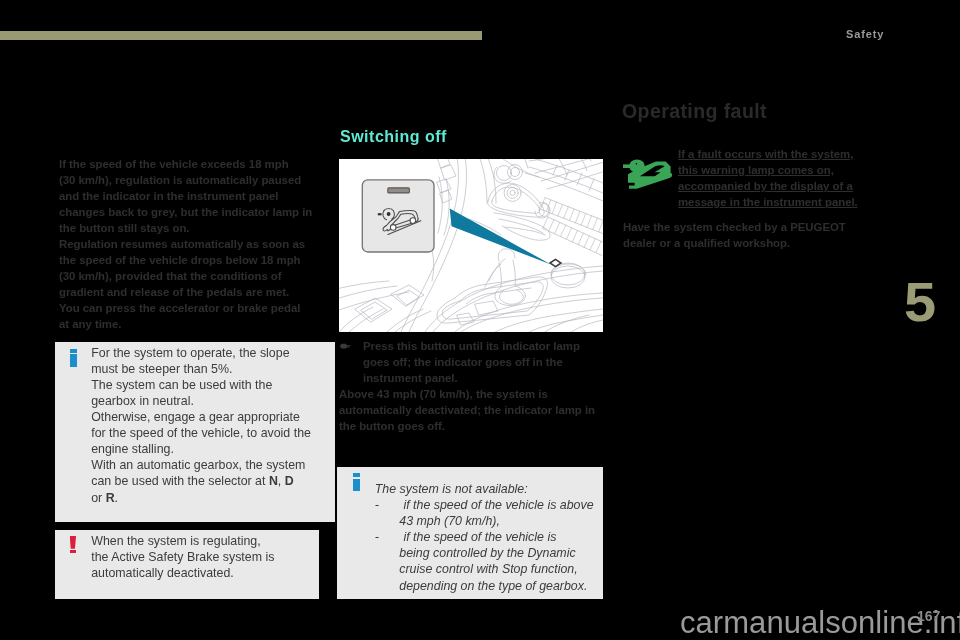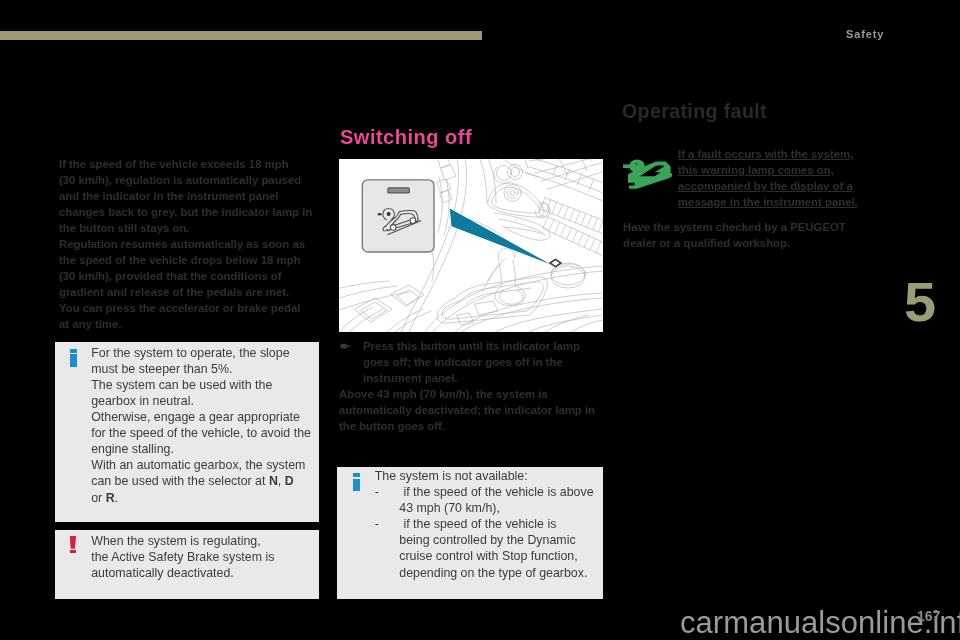--- a/index.html
+++ b/index.html
@@ -17,55 +17,55 @@
   #section-number{left:904px;top:274px;font-size:56px;font-weight:bold;color:#9b9c76;
      line-height:1;transform:scaleX(1.03);transform-origin:left top;}
 
   
   #col-left{left:59px;top:155.5px;width:262px;}
   .body-text{color:#2e2e2e;font-size:11.4px;line-height:16.05px;font-weight:bold;
      margin:0;letter-spacing:-.02px;}
   .ln{display:block;white-space:pre;}
   .tabgap{display:inline-block;width:20.5px;}
   .ln .tabgap:first-child{width:24.5px;}
-  .heading-sm{color:#ec4899;font-size:20px;font-weight:bold;letter-spacing:.5px;}
+  .heading-sm{color:#5eead4;font-size:16px;font-weight:bold;letter-spacing:.5px;}
   .heading-lg{color:#2a2a2a;font-size:19.5px;font-weight:bold;letter-spacing:.42px;}
 
   
   .box{background:#e9e9e9;}
   .box .glyph{position:absolute;font-weight:bold;}
   .box .txt{position:absolute;color:#3c3c3c;font-size:12.4px;line-height:16.1px;}
   
   .i-glyph{width:7px;height:18px;font-size:0;color:transparent;}
   .i-glyph::before{content:"";position:absolute;left:0;top:0;width:7px;height:4px;
       background:#1b8ecb;}
   .i-glyph::after{content:"";position:absolute;left:0;top:5.5px;width:7px;height:12.5px;
       background:#1b8ecb;}
   
   .bang-glyph{width:6.5px;height:18px;font-size:0;color:transparent;}
   .bang-glyph::before{content:"";position:absolute;left:0;top:0;width:6.5px;height:13.2px;
       background:#dd1f3c;clip-path:polygon(0 0,100% 0,82% 100%,18% 100%);}
   .bang-glyph::after{content:"";position:absolute;left:0;top:14.4px;width:6.5px;height:3.6px;
       background:#dd1f3c;}
-  #box-left-info{left:55px;top:342px;width:264px;height:180px;}
+  #box-left-info{left:55px;top:342px;width:264px;height:180px;padding-left:16px;}
   #box-left-info .glyph{left:15px;top:6.7px;}
   #box-left-info .txt{left:36.2px;top:2.7px;}
   #box-left-warn{left:55px;top:530px;width:264px;height:69px;}
   #box-left-warn .glyph{left:14.6px;top:5.5px;}
   #box-left-warn .txt{left:36.2px;top:2.7px;}
 
   
   #mid-heading{left:340px;top:128px;line-height:18px;}
   #mid-body{left:339px;top:338px;width:266px;}
   .bullet-row{position:relative;}
   .bullet-mark{position:absolute;left:1px;top:5.2px;line-height:0;}
   .bullet-text{margin-left:24px;}
   #box-mid-info{left:337px;top:467px;width:266px;height:132px;}
   #box-mid-info .glyph{left:15.8px;top:6.2px;}
-  #box-mid-info .txt{left:37.8px;top:1px;}
+  #box-mid-info .txt{left:37.8px;top:14px;font-style:italic;}
 
   
   #illus{left:339px;top:159px;width:264px;height:173px;background:#fff;overflow:hidden;}
 
   
   #right-heading{left:622px;top:100px;line-height:22px;text-align:center;}
   #lamp-icon{left:623px;top:158.6px;line-height:0;}
   #right-body{left:623px;top:146px;width:250px;}
   .indented{margin-left:55px;text-decoration:underline;}
   #right-body p + p{margin-top:8.8px;}

